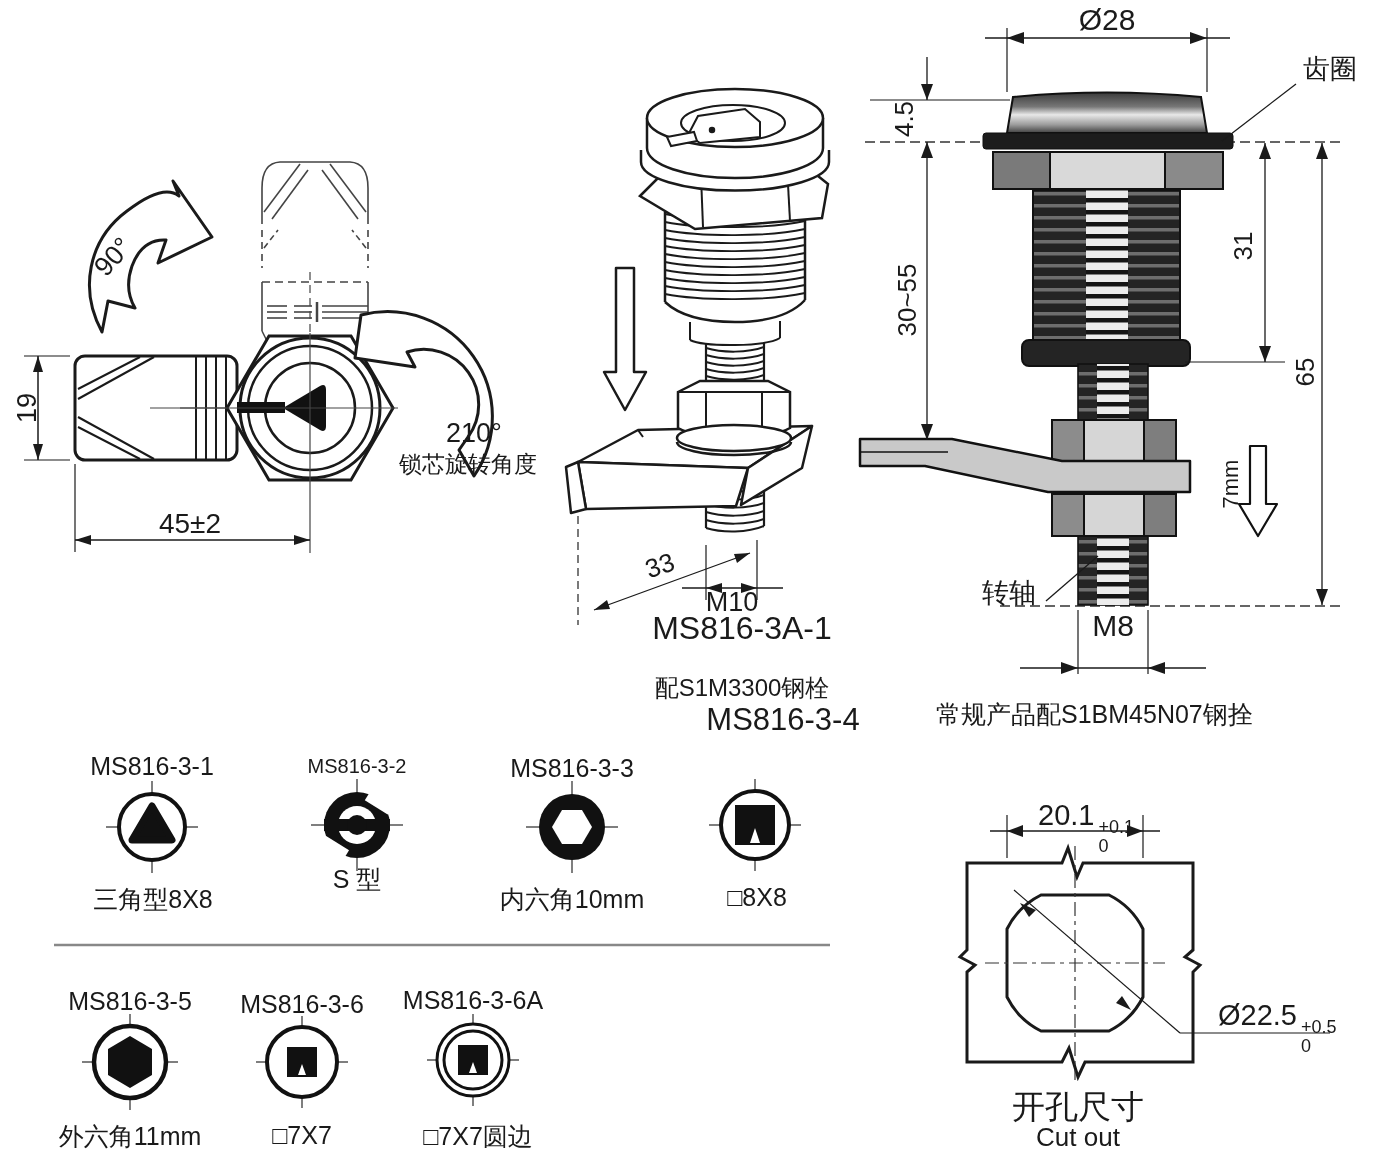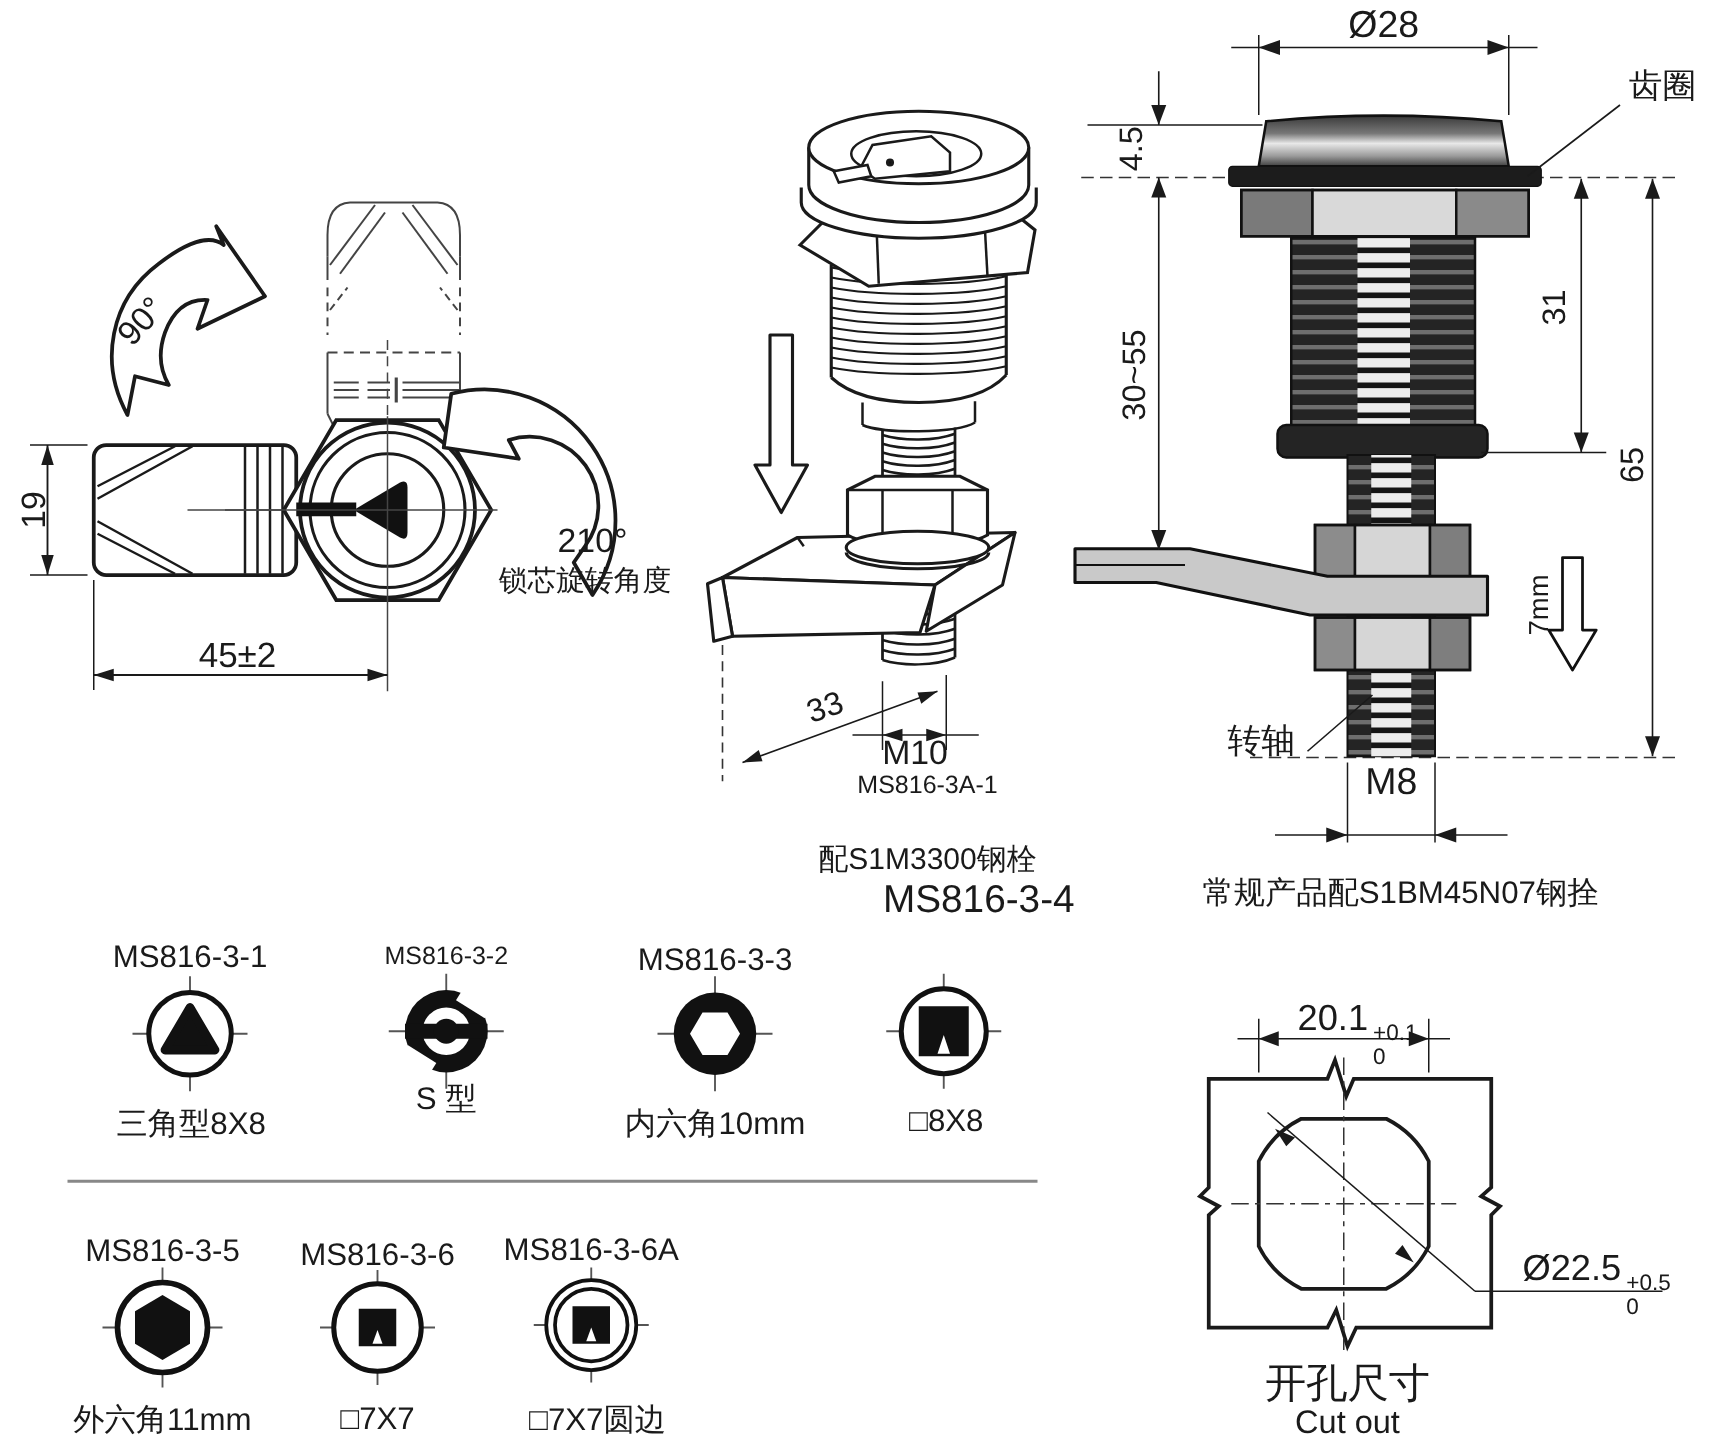--- a/index.html
+++ b/index.html
@@ -359,33 +359,33 @@
 </svg>
 
 <div class="t ctr" style="left:113px;top:257px;font-size:27px;transform:translate(-50%,-50%) rotate(-48deg);">90°</div>
 <div class="t ctr" style="left:474px;top:433px;font-size:27px;">210°</div>
 <div class="t ctr" style="left:468px;top:464px;font-size:23px;">锁芯旋转角度</div>
 <div class="t rot90" style="left:27px;top:408px;font-size:27px;">19</div>
 <div class="t ctr" style="left:190px;top:524px;font-size:28px;">45±2</div>
 
 <div class="t ctr" style="left:660px;top:566px;font-size:26px;transform:translate(-50%,-50%) rotate(-19deg);">33</div>
 <div class="t ctr" style="left:732px;top:602px;font-size:27px;">M10</div>
-<div class="t ctr" style="left:742px;top:629px;font-size:20px;">MS816-3A-1</div>
+<div class="t ctr" style="left:742px;top:629px;font-size:32px;">MS816-3A-1</div>
 <div class="t ctr" style="left:742px;top:656px;font-size:24px;margin-top:32px;">配S1M3300钢栓</div>
 
 <div class="t ctr" style="left:1107px;top:20px;font-size:30px;">Ø28</div>
 <div class="t rot90" style="left:905px;top:119px;font-size:26px;">4.5</div>
 <div class="t ctr" style="left:1330px;top:69px;font-size:27px;">齿圈</div>
 <div class="t rot90" style="left:908px;top:300px;font-size:26px;">30~55</div>
 <div class="t rot90" style="left:1244px;top:246px;font-size:26px;">31</div>
 <div class="t rot90" style="left:1306px;top:372px;font-size:26px;">65</div>
 <div class="t rot90" style="left:1231px;top:484px;font-size:22px;">7mm</div>
 <div class="t ctr" style="left:1009px;top:593px;font-size:27px;">转轴</div>
 <div class="t ctr" style="left:1113px;top:626px;font-size:30px;">M8</div>
-<div class="t" style="left:936px;top:701px;font-size:25px;margin-left:26px;">常规产品配S1BM45N07钢拴</div>
+<div class="t" style="left:936px;top:701px;font-size:25px;">常规产品配S1BM45N07钢拴</div>
 
 <div class="t ctr" style="left:152px;top:766px;font-size:25px;">MS816-3-1</div>
 <div class="t ctr" style="left:357px;top:766px;font-size:20px;">MS816-3-2</div>
 <div class="t ctr" style="left:572px;top:768px;font-size:25px;">MS816-3-3</div>
 <div class="t ctr" style="left:755px;top:720px;font-size:31px;margin-left:28px;">MS816-3-4</div>
 <div class="t ctr" style="left:153px;top:899px;font-size:25px;">三角型8X8</div>
 <div class="t ctr" style="left:357px;top:879px;font-size:25px;">S 型</div>
 <div class="t ctr" style="left:572px;top:899px;font-size:25px;">内六角10mm</div>
 <div class="t ctr" style="left:757px;top:897px;font-size:25px;">□8X8</div>
 <div class="t ctr" style="left:130px;top:1001px;font-size:25px;">MS816-3-5</div>

